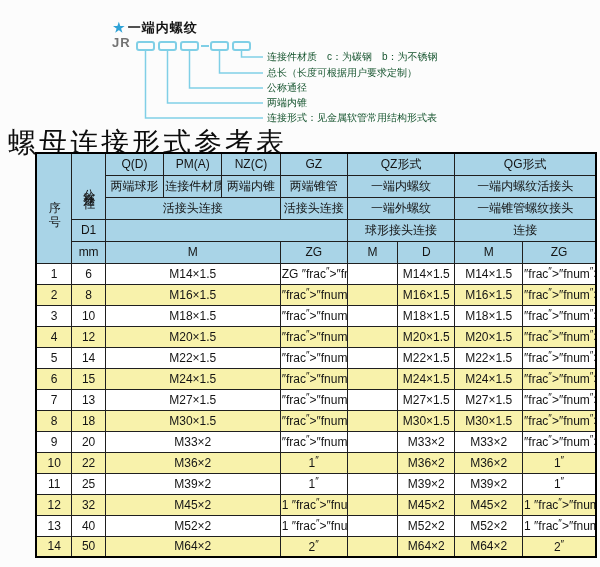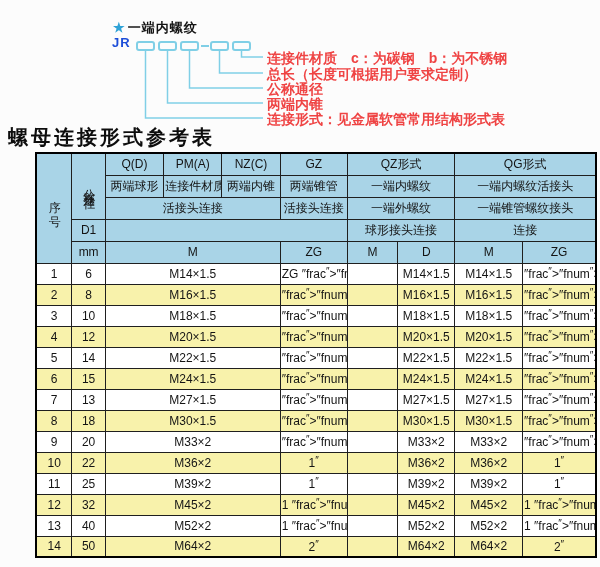--- a/index.html
+++ b/index.html
@@ -9,28 +9,28 @@
     --star:#2fa2d6;
     --border:#1f1f1f;
   }
   *{box-sizing:border-box;}
   body{margin:0;background:#e8e8e8;font-family:"Liberation Sans",sans-serif;}
   .page{position:relative;width:600px;height:567px;background:#fcfcfc;overflow:hidden;color:#141414;}
 
   
   .diagram-title{position:absolute;left:113px;top:19px;font-size:13px;font-weight:bold;letter-spacing:1px;}
   .diagram-title .star{color:var(--star);margin-right:2px;font-size:13px;}
-  .product-code{position:absolute;left:112px;top:35px;font-size:13px;font-weight:bold;color:#1d4ed8;letter-spacing:1px;}
+  .product-code{position:absolute;left:112px;top:35px;font-size:13px;font-weight:bold;color:#737373;letter-spacing:1px;}
   .code-svg{position:absolute;left:0;top:0;}
-  .diagram-label{position:absolute;left:267px;height:15px;font-size:14px;font-weight:bold;white-space:nowrap;color:#ef4444;}
+  .diagram-label{position:absolute;left:267px;height:15px;font-size:10px;font-weight:normal;white-space:nowrap;color:#14532d;}
   .dl-0{top:50px;} .dl-1{top:66px;text-align:right;} .dl-2{top:81px;} .dl-3{top:96px;} .dl-4{top:111px;text-align:right;}
 
   
   .table-title{position:absolute;left:8px;top:124px;font-family:"DejaVu Serif",serif;
-    font-size:20px;font-weight:bold;letter-spacing:3px;color:#0d0d0d;}
+    font-size:28px;font-weight:normal;letter-spacing:3px;color:#0d0d0d;}
 
   
   table.ref{position:absolute;left:35px;top:152px;width:562px;border-collapse:collapse;
     table-layout:fixed;border:2px solid #000;font-size:12px;}
   table.ref th,table.ref td{border:1px solid var(--border);text-align:center;vertical-align:middle;
     padding:0 1px;overflow:hidden;white-space:nowrap;font-weight:normal;}
   table.ref thead th{background:var(--header-bg);height:22px;font-size:12px;}
   table.ref tbody td{height:21px;background:#fff;}
   table.ref tbody tr.alt td{background:var(--alt-bg);}
   .vtext{writing-mode:vertical-lr;text-orientation:upright;display:inline-block;letter-spacing:3px;}

